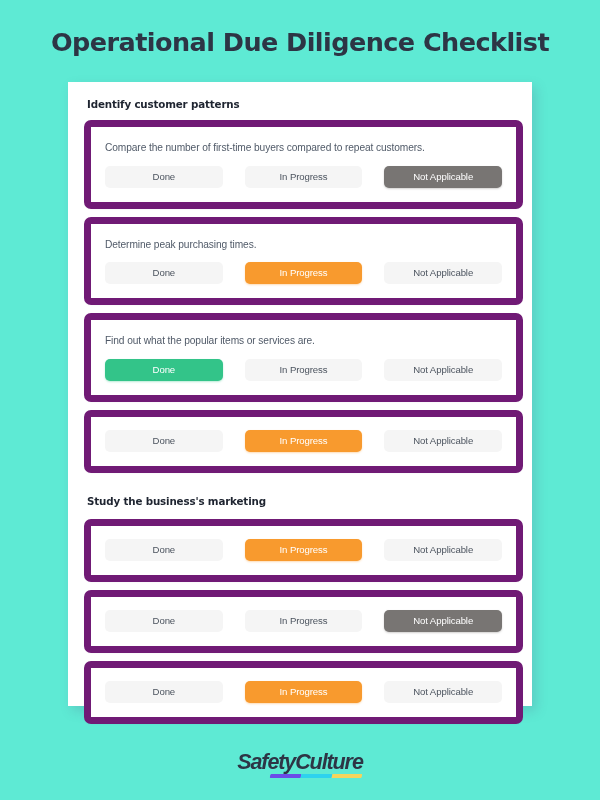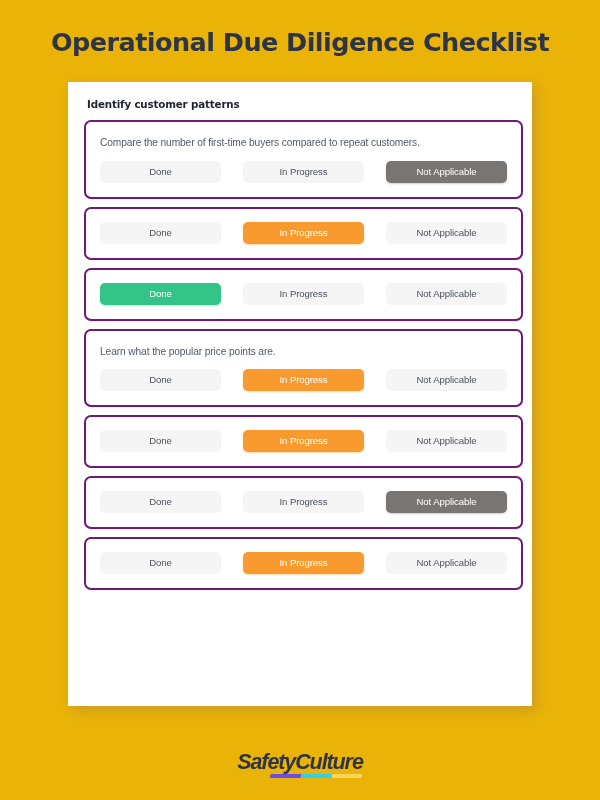--- a/index.html
+++ b/index.html
@@ -9,21 +9,21 @@
     height: 800px;
     background: #e7eaf4;
     font-family: "Liberation Sans", sans-serif;
     -webkit-font-smoothing: antialiased;
   }
 
   .page-root {
     position: relative;
     width: 600px;
     height: 800px;
-    background: #eab308;
+    background: #5eead4;
     overflow: hidden;
   }
 
   
   .page-title {
     position: absolute;
     top: 27px;
     left: 0;
     width: 600px;
     text-align: center;
@@ -57,21 +57,21 @@
     color: #1e2430;
     letter-spacing: -0.15px;
     padding: 6px 3px 10px 3px;
     font-family: "DejaVu Sans", sans-serif;
   }
   .section-header.second { padding-top: 14px; padding-bottom: 12px; }
 
   
   .item-card {
     background: #ffffff;
-    border: 2px solid #701a75;
+    border: 7px solid #701a75;
     border-radius: 7px;
     padding: 13px 14px 14px 14px;
     margin-bottom: 8px;
     box-shadow: 0 1px 1px rgba(120,130,160,0.04);
   }
 
   .item-text {
     font-size: 10.2px;
     line-height: 16.5px;
     color: #505a68;
@@ -173,41 +173,43 @@
           <div class="section-header">Identify customer patterns</div>
           <div class="item-card">
             <div class="item-text">Compare the number of first-time buyers compared to repeat customers.</div>
             <div class="options">
               <button class="opt">Done</button>
               <button class="opt">In Progress</button>
               <button class="opt sel-na">Not Applicable</button>
             </div>
           </div>
           <div class="item-card">
-            <div class="options">
-              <button class="opt">Done</button>
-              <button class="opt sel-progress">In Progress</button>
-              <button class="opt">Not Applicable</button>
-            </div>
-          </div>
-          <div class="item-card">
+            <div class="item-text">Determine peak purchasing times.</div>
+            <div class="options">
+              <button class="opt">Done</button>
+              <button class="opt sel-progress">In Progress</button>
+              <button class="opt">Not Applicable</button>
+            </div>
+          </div>
+          <div class="item-card">
+            <div class="item-text">Find out what the popular items or services are.</div>
             <div class="options">
               <button class="opt sel-done">Done</button>
               <button class="opt">In Progress</button>
               <button class="opt">Not Applicable</button>
             </div>
           </div>
           <div class="item-card">
-            <div class="item-text">Learn what the popular price points are.</div>
-            <div class="options">
-              <button class="opt">Done</button>
-              <button class="opt sel-progress">In Progress</button>
-              <button class="opt">Not Applicable</button>
-            </div>
-          </div>
+            <div class="options">
+              <button class="opt">Done</button>
+              <button class="opt sel-progress">In Progress</button>
+              <button class="opt">Not Applicable</button>
+            </div>
+          </div>
+          <div class="section-header second">Study the business's marketing</div>
           <div class="item-card">
             <div class="options">
               <button class="opt">Done</button>
               <button class="opt sel-progress">In Progress</button>
               <button class="opt">Not Applicable</button>
             </div>
           </div>
           <div class="item-card">
             <div class="options">
               <button class="opt">Done</button>

